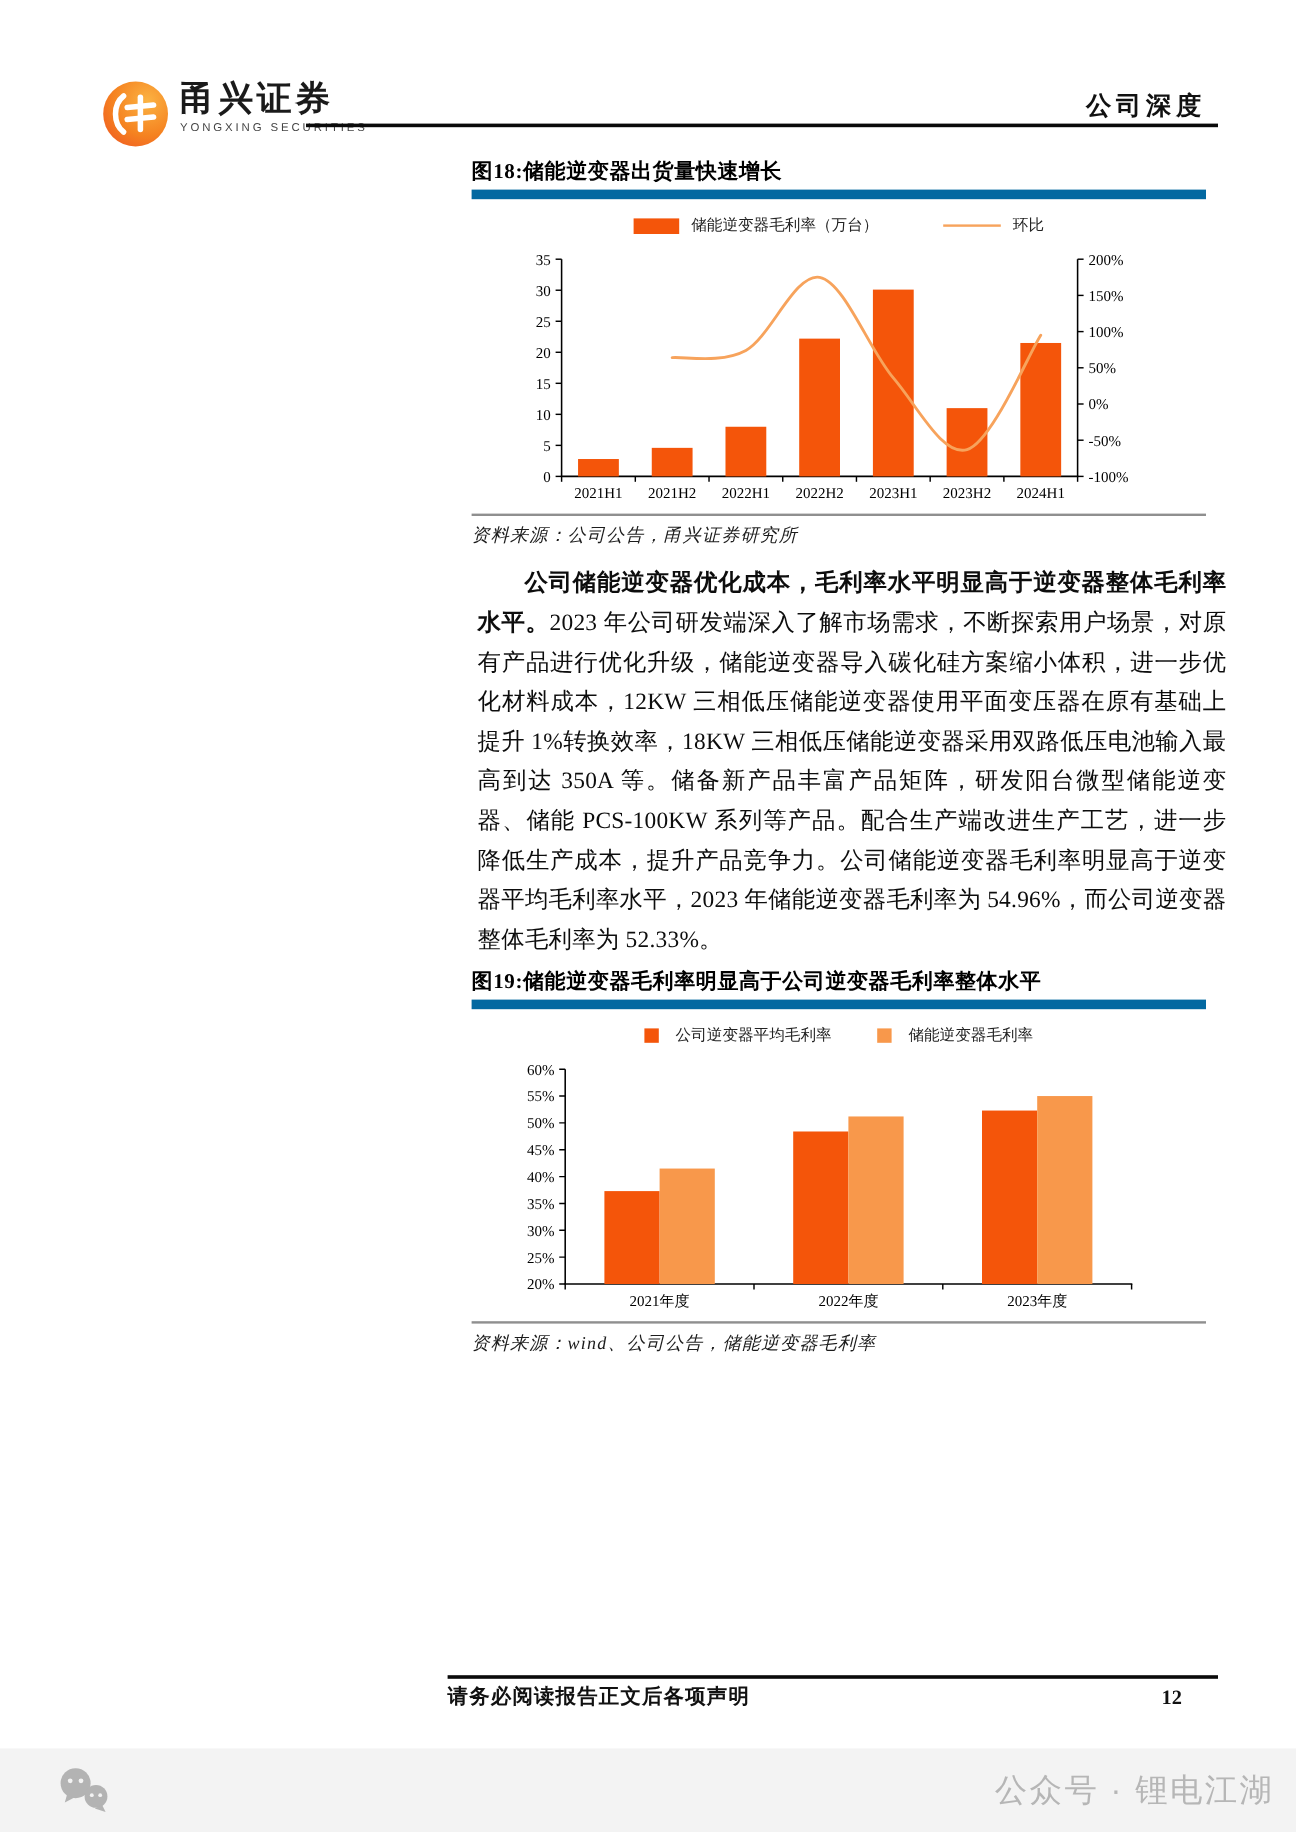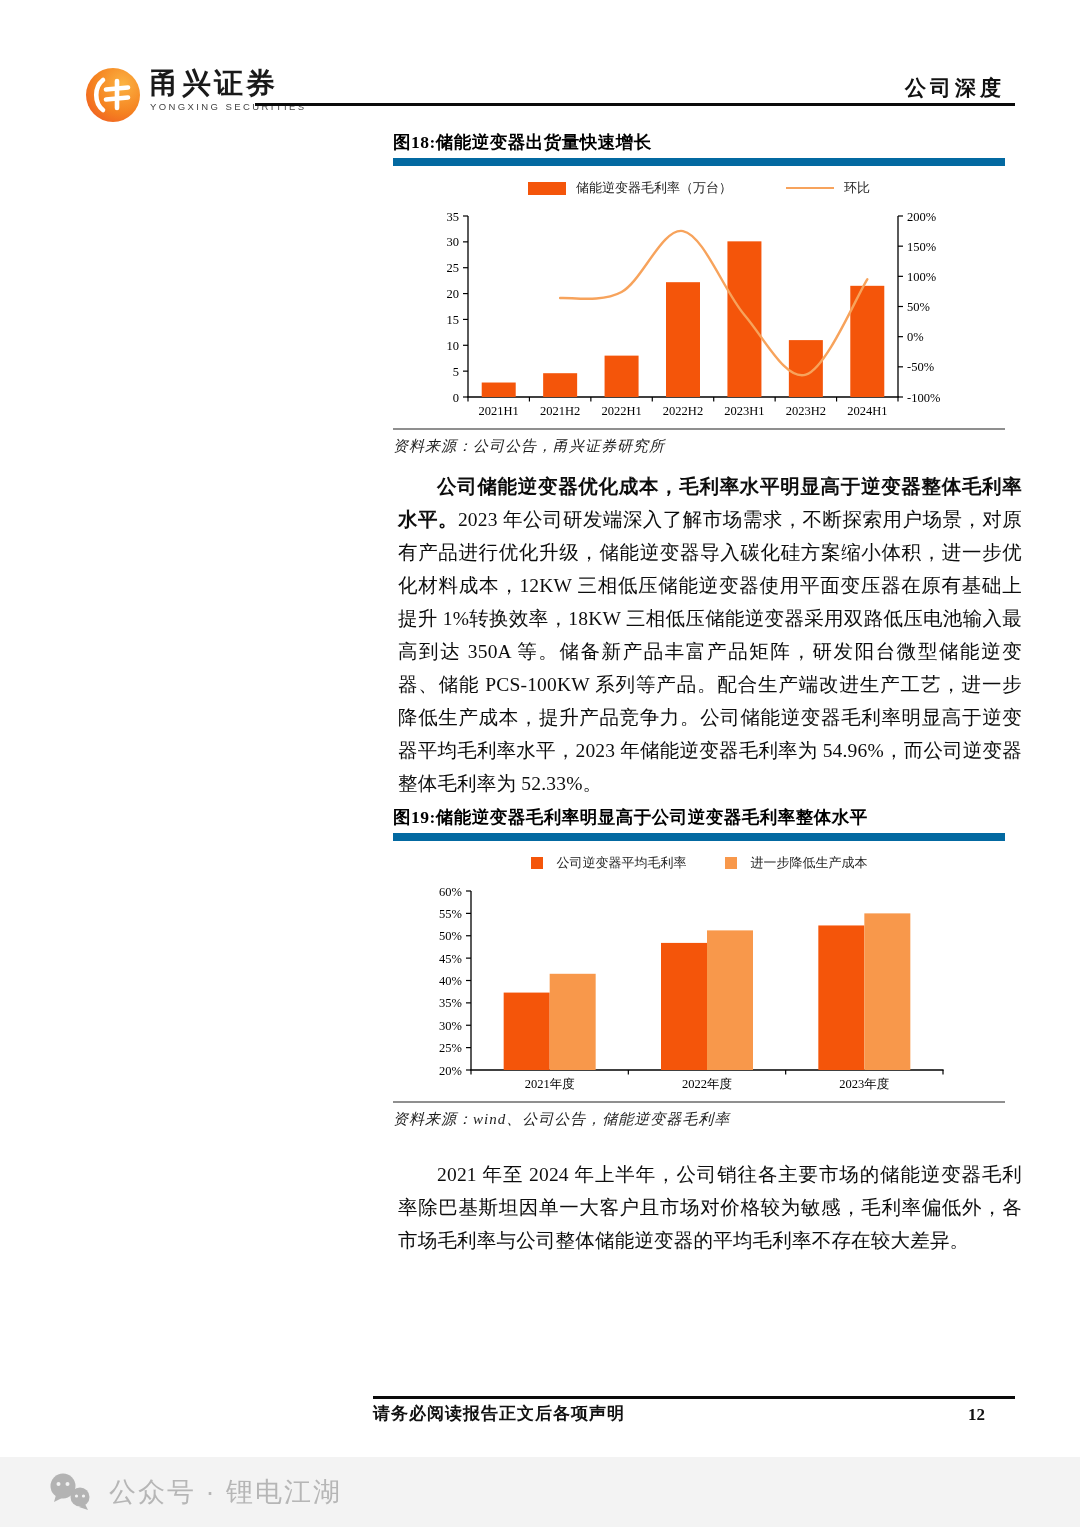--- a/index.html
+++ b/index.html
@@ -42,21 +42,21 @@
 
   
   .footer-rule{position:absolute;left:373px;top:1396px;width:642px;height:2.5px;background:#0a0a0a;}
   .footer-row{position:absolute;left:373px;top:1402px;width:642px;display:flex;
               justify-content:space-between;align-items:flex-end;}
   .disclaimer{font-size:17px;font-weight:bold;letter-spacing:1px;}
   .page-number{font-size:17px;font-weight:bold;padding-right:30px;}
 
   
   .wm-strip{position:absolute;left:0;top:1457px;width:1080px;height:70px;background:#f3f3f3;
-            display:flex;align-items:center;justify-content:flex-start;padding-right:18px;
+            display:flex;align-items:center;justify-content:space-between;padding-right:18px;
             box-sizing:border-box;gap:13px;padding-left:48px;}
   .wm-text{font-family:"Liberation Sans","DejaVu Sans",sans-serif;font-size:27px;
            color:#b6b6b6;letter-spacing:2px;}
 </style>
 </head>
 <body>
 
 <div class="page">
 
   <div class="brand">
@@ -148,21 +148,21 @@
 
   <p class="para" style="top:470px;margin:0;"><b>公司储能逆变器优化成本，毛利率水平明显高于逆变器整体毛利率水平。</b><span>2023 年公司研发端深入了解市场需求，不断探索用户场景，对原有产品进行优化升级，储能逆变器导入碳化硅方案缩小体积，进一步优化材料成本，12KW 三相低压储能逆变器使用平面变压器在原有基础上提升 1%转换效率，18KW 三相低压储能逆变器采用双路低压电池输入最高到达 350A 等。储备新产品丰富产品矩阵，研发阳台微型储能逆变器、储能 PCS-100KW 系列等产品。配合生产端改进生产工艺，进一步降低生产成本，提升产品竞争力。公司储能逆变器毛利率明显高于逆变器平均毛利率水平，2023 年储能逆变器毛利率为 54.96%，而公司逆变器整体毛利率为 52.33%。</span></p>
 
   <div class="figure" style="top:805px;">
     <div class="fig-title">图19:储能逆变器毛利率明显高于公司逆变器毛利率整体水平</div>
     <div class="fig-legend">
       <span class="swatch sq-swatch" style="background-color: rgb(244, 85, 10);"></span>
       <span class="legend-label">公司逆变器平均毛利率</span>
       <span class="gap" style="width:18px;"></span>
       <span class="swatch sq-swatch" style="background-color: rgb(248, 152, 75);"></span>
-      <span class="legend-label">进一步降低生产成本</span>
+      <span class="legend-label">储能逆变器毛利率</span>
     </div>
     <svg id="chart19" class="fig-svg" width="612" height="222" viewBox="0 0 612 222">
         <line x1="73" y1="193" x2="78" y2="193" stroke="#000" stroke-width="1.2"></line>
         <text x="69" y="197.5" text-anchor="end" font-size="12.5" font-family="&quot;Liberation Serif&quot;,&quot;DejaVu Serif&quot;,serif" fill="#000">20%</text>
         <line x1="73" y1="170.625" x2="78" y2="170.625" stroke="#000" stroke-width="1.2"></line>
         <text x="69" y="175.125" text-anchor="end" font-size="12.5" font-family="&quot;Liberation Serif&quot;,&quot;DejaVu Serif&quot;,serif" fill="#000">25%</text>
         <line x1="73" y1="148.25" x2="78" y2="148.25" stroke="#000" stroke-width="1.2"></line>
         <text x="69" y="152.75" text-anchor="end" font-size="12.5" font-family="&quot;Liberation Serif&quot;,&quot;DejaVu Serif&quot;,serif" fill="#000">30%</text>
         <line x1="73" y1="125.875" x2="78" y2="125.875" stroke="#000" stroke-width="1.2"></line>
         <text x="69" y="130.375" text-anchor="end" font-size="12.5" font-family="&quot;Liberation Serif&quot;,&quot;DejaVu Serif&quot;,serif" fill="#000">35%</text>
@@ -188,21 +188,20 @@
         <rect x="110.66666666666669" y="115.58250000000001" width="46" height="77.41749999999999" fill="#F4550A"></rect>
         <rect x="268" y="65.91000000000001" width="46" height="127.08999999999999" fill="#F4550A"></rect>
         <rect x="425.33333333333337" y="48.45750000000001" width="46" height="144.5425" fill="#F4550A"></rect>
         <rect x="156.66666666666669" y="96.78750000000001" width="46" height="96.21249999999999" fill="#F8984B"></rect>
         <rect x="314" y="53.379999999999995" width="46" height="139.62" fill="#F8984B"></rect>
         <rect x="471.33333333333337" y="36.375" width="46" height="156.625" fill="#F8984B"></rect>
       </svg>
     <div class="fig-source">资料来源：wind、公司公告，储能逆变器毛利率</div>
   </div>
 
-  <p class="para" style="top:1158px;margin:0;">2021 年至 2024 年上半年，公司销往各主要市场的储能逆变器毛利率除巴基斯坦因单一大客户且市场对价格较为敏感，毛利率偏低外，各市场毛利率与公司整体储能逆变器的平均毛利率不存在较大差异。</p>
 
   <div class="footer-rule"></div>
   <div class="footer-row">
     <span class="disclaimer">请务必阅读报告正文后各项声明</span>
     <span class="page-number">12</span>
   </div>
 
   <div class="wm-strip">
     <svg width="48" height="40" viewBox="0 0 48 40">
       <circle cx="15" cy="14" r="12.5" fill="#b3b3b3"></circle>

